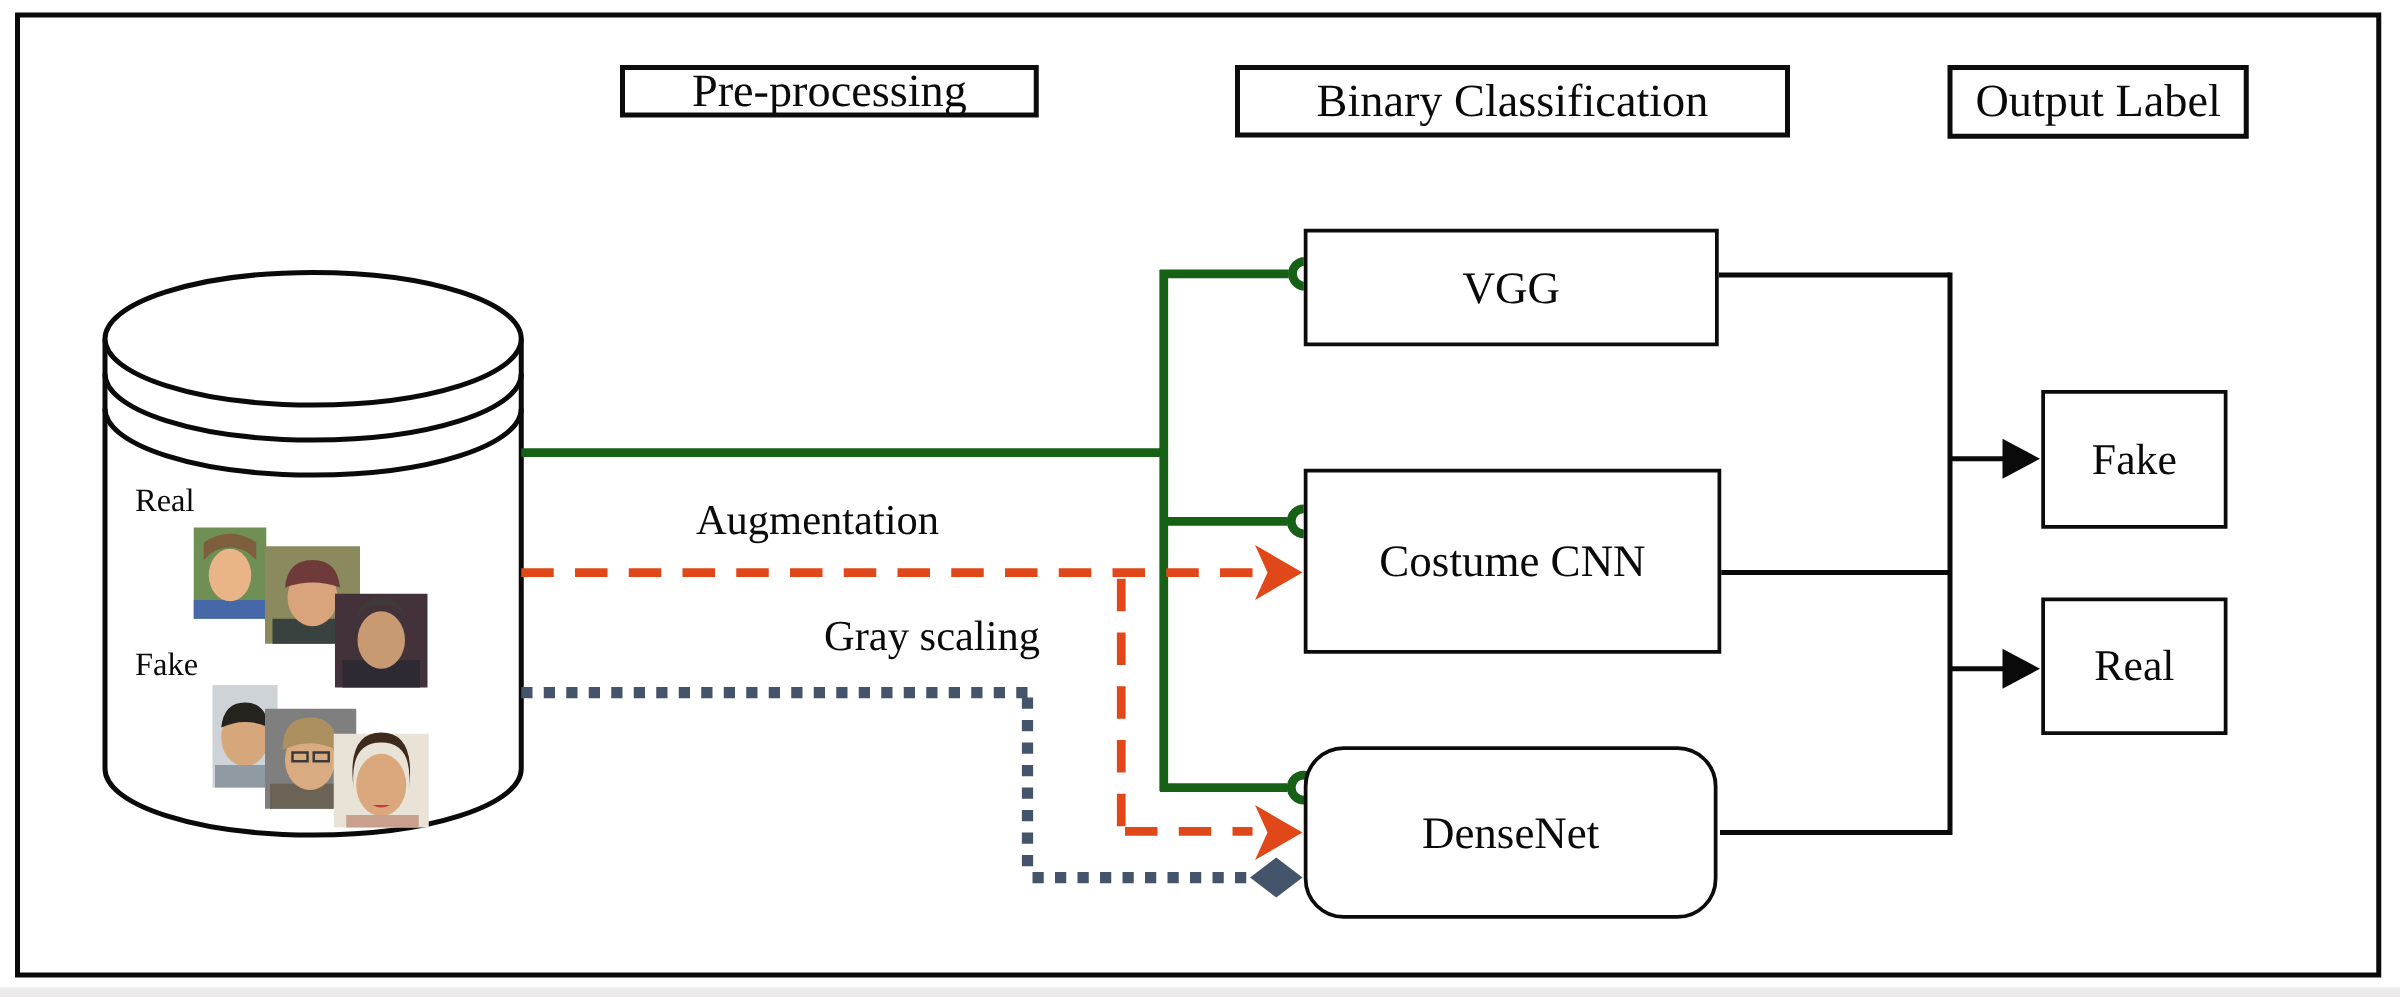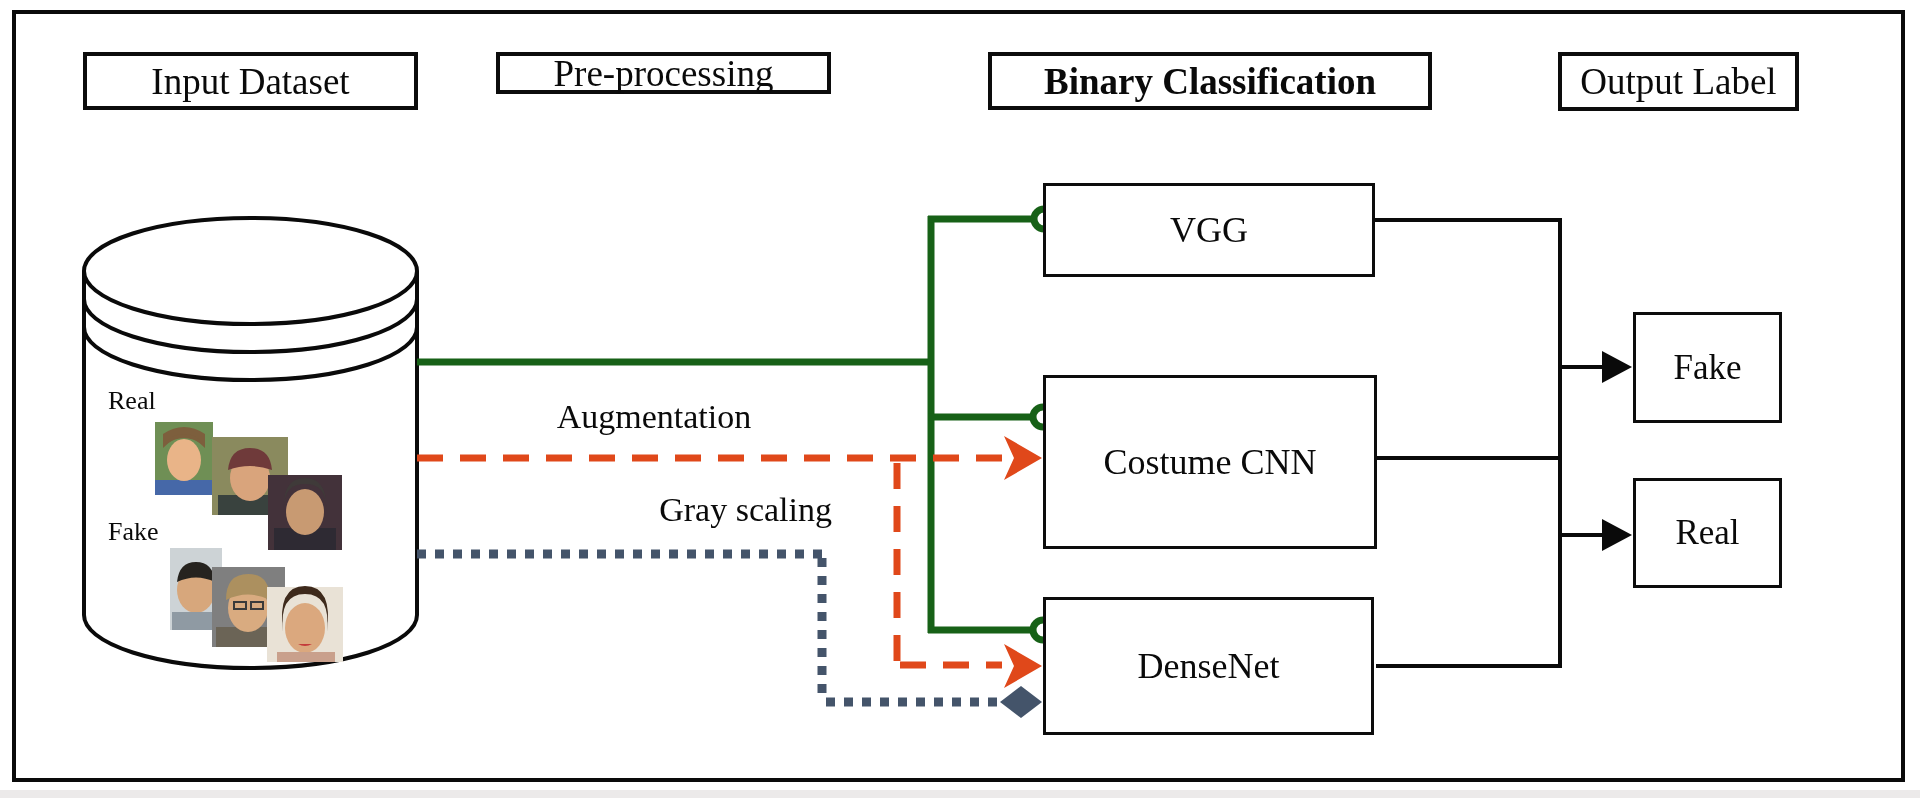--- a/index.html
+++ b/index.html
@@ -120,31 +120,30 @@
       <path d="M1560,218 V668"></path>
       <path d="M1376,458 H1560"></path>
       <path d="M1376,666 H1560"></path>
       <path d="M1560,367 H1605"></path>
       <path d="M1560,535 H1605"></path>
     </g>
     <polygon points="1632,367 1602,351 1602,383" fill="#0a0a0a"></polygon>
     <polygon points="1632,535 1602,519 1602,551" fill="#0a0a0a"></polygon>
   </svg>
 
-  <div class="stagebox" style="left:83px;top:52px;width:335px;height:58px;">Input Dataset</div>
   <div class="stagebox" style="left:496px;top:52px;width:335px;height:42px;">Pre-processing</div>
-  <div class="stagebox" style="left:988px;top:52px;width:444px;height:58px;font-weight:bold;">Binary Classification</div>
+  <div class="stagebox" style="left:988px;top:52px;width:444px;height:58px;">Binary Classification</div>
   <div class="stagebox" style="left:1558px;top:52px;width:241px;height:59px;">Output Label</div>
 
   <div class="cyl-label" style="left:108px;top:386px;">Real</div>
   <div class="cyl-label" style="left:108px;top:517px;">Fake</div>
 
   <div class="flowlabel" style="left:488px;top:398px;">Augmentation</div>
   <div class="flowlabel" style="left:500px;top:491px;text-align:right;">Gray scaling</div>
 
   <div class="nodebox" style="left:1043px;top:183px;width:332px;height:94px;">VGG</div>
-  <div class="nodebox" style="left:1043px;top:375px;width:334px;height:174px;">Costume CNN</div>
-  <div class="nodebox" style="left:1043px;top:597px;width:331px;height:138px;">DenseNet</div>
+  <div class="nodebox" style="left:1043px;top:375px;width:334px;height:148px;">Costume CNN</div>
+  <div class="nodebox" style="left:1043px;top:597px;width:331px;height:138px;border-radius:32px;">DenseNet</div>
 
   <div class="nodebox" style="left:1633px;top:312px;width:149px;height:111px;font-size:35px;">Fake</div>
   <div class="nodebox" style="left:1633px;top:478px;width:149px;height:110px;font-size:35px;">Real</div>
 
 </div>
 
 </body></html>

